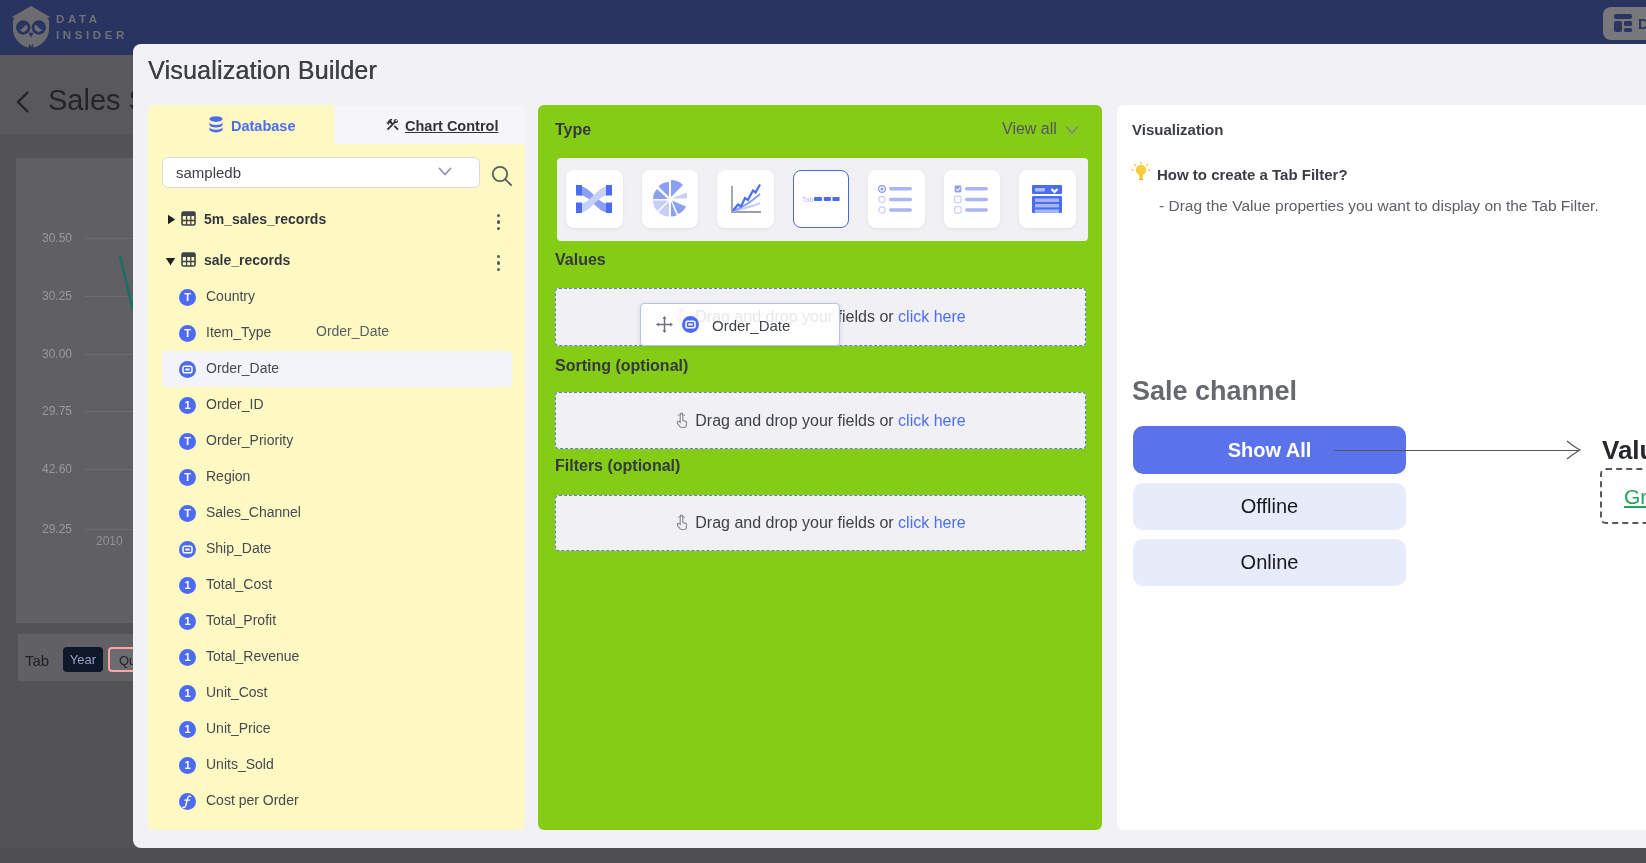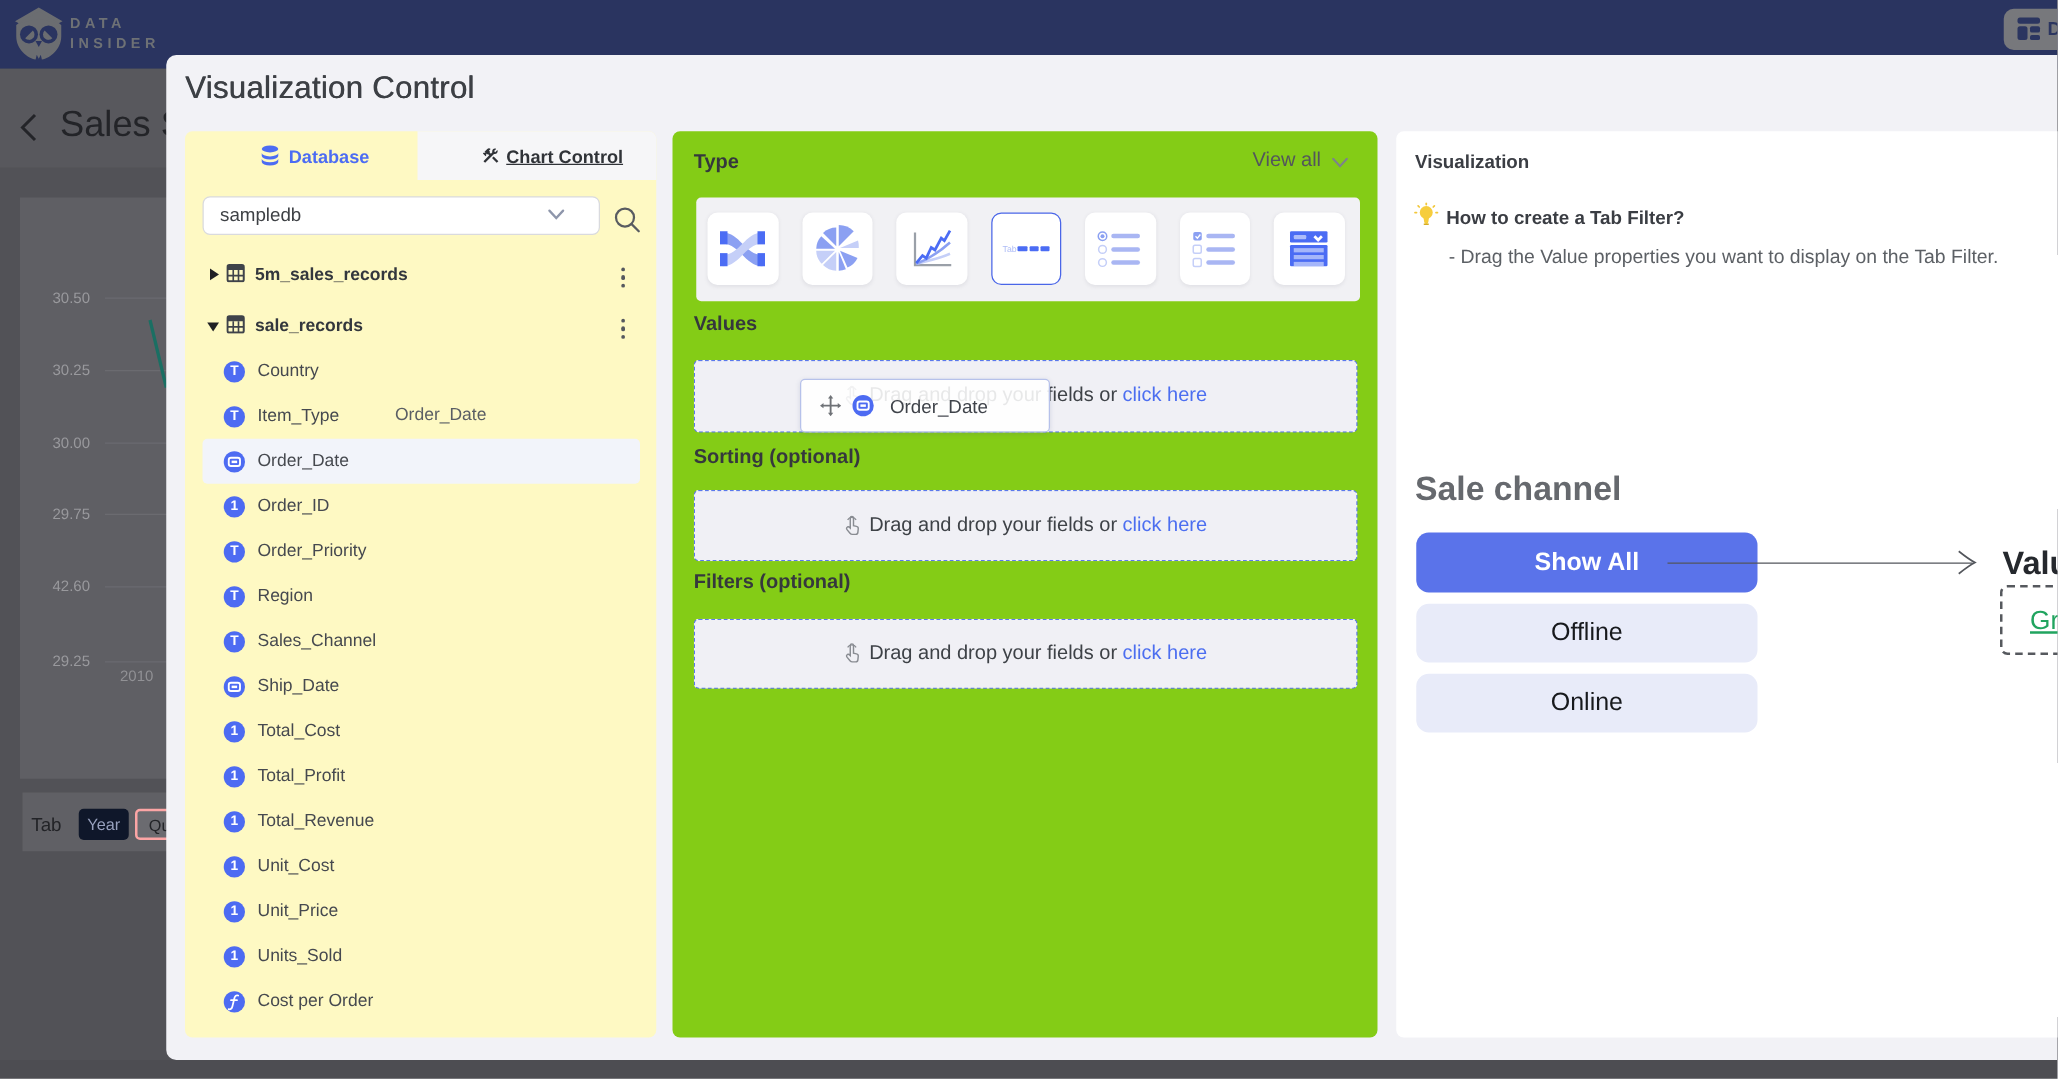--- a/index.html
+++ b/index.html
@@ -60,21 +60,21 @@
     </svg>
   <div class="abs" style="left:96px;top:534px;width:44px;font-size:12px;color:#919195;">2010</div>
 
   <div class="abs" style="left:18px;top:634px;width:116px;height:47px;background:#606065;"></div>
   <div class="abs" style="left:25px;top:652px;font-size:15px;color:#222327;">Tab</div>
   <div class="abs" style="left:63px;top:647px;width:40px;height:25px;background:#0f172a;border-radius:4px;text-align:center;line-height:25px;font-size:13px;color:#97a0bd;">Year</div>
   <div class="abs" style="left:108px;top:647px;width:30px;height:25px;background:#6b6b70;border:2px solid #fca5a5;border-radius:4px;line-height:24px;padding-left:9px;font-size:13px;color:#232428;">Qu</div>
 </div>
 
 <div class="abs" id="modal" style="left:133px;top:44px;width:1513px;height:804px;background:#f2f2f6;border-radius:8px 0 0 8px;">
-  <div class="abs" style="left:15px;top:12px;font-size:25px;color:#3d4045;font-weight:500;text-shadow:0.35px 0 0 #3d4045;letter-spacing:0.2px;">Visualization Control</div>
+  <div class="abs" style="left:15px;top:12px;font-size:25px;color:#3d4045;font-weight:500;text-shadow:0.35px 0 0 #3d4045;letter-spacing:0.2px;">Visualization Builder</div>
 
   <div class="abs" style="left:15px;top:61px;width:377px;height:725px;background:#fef9c3;border-radius:6px;">
 
     <div class="abs" style="left:186px;top:0;width:191px;height:39px;background:#f6f6f8;border-radius:0 6px 0 0;"></div>
     <svg class="abs" style="left:60px;top:11px;" width="16" height="17" viewBox="0 0 16 17">
       <g fill="#4c6cf3">
         <ellipse cx="8" cy="3.1" rx="6.6" ry="2.8"></ellipse>
         <path d="M1.4 6.3 a6.6 2.8 0 0 0 13.2 0 v2.5 a6.6 2.8 0 0 1 -13.2 0 z"></path>
         <path d="M1.4 11 a6.6 2.8 0 0 0 13.2 0 v2.6 a6.6 2.8 0 0 1 -13.2 0 z"></path>
       </g>

